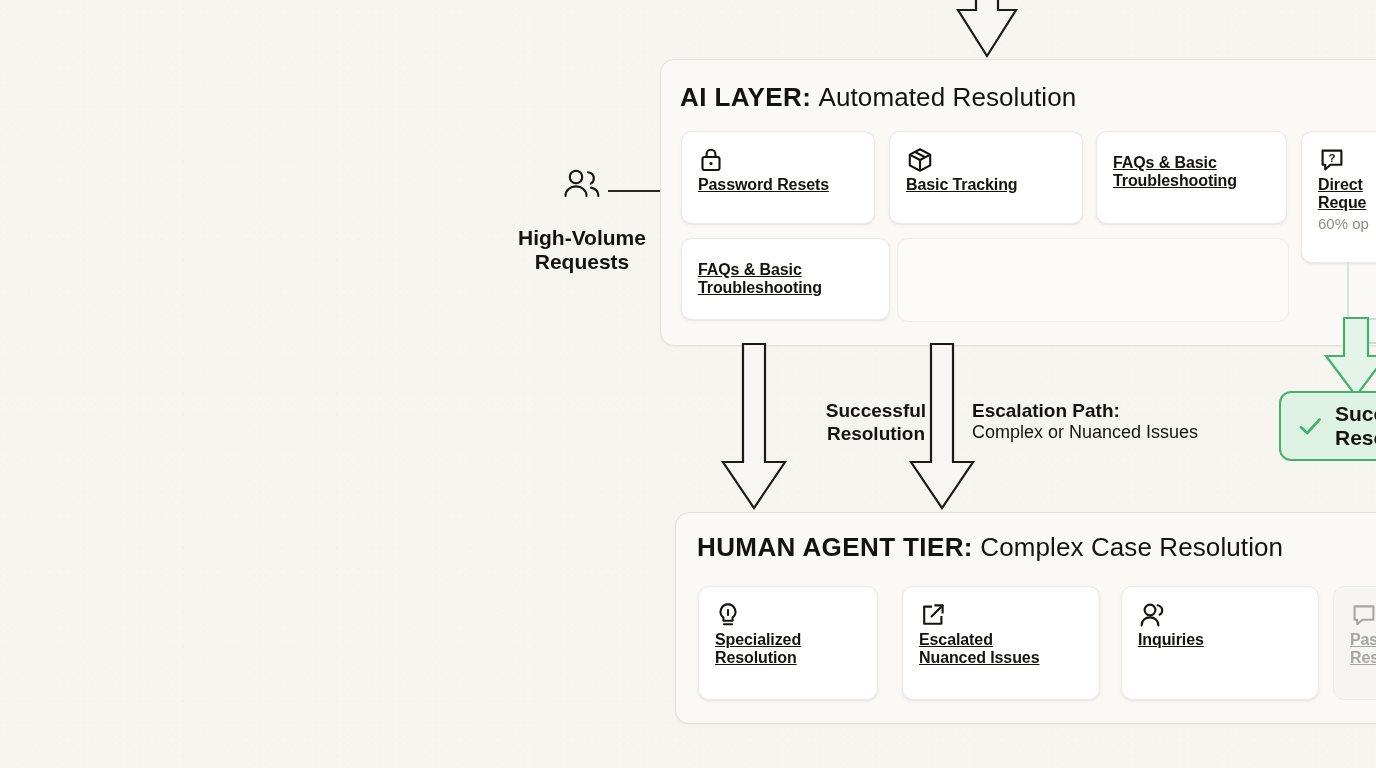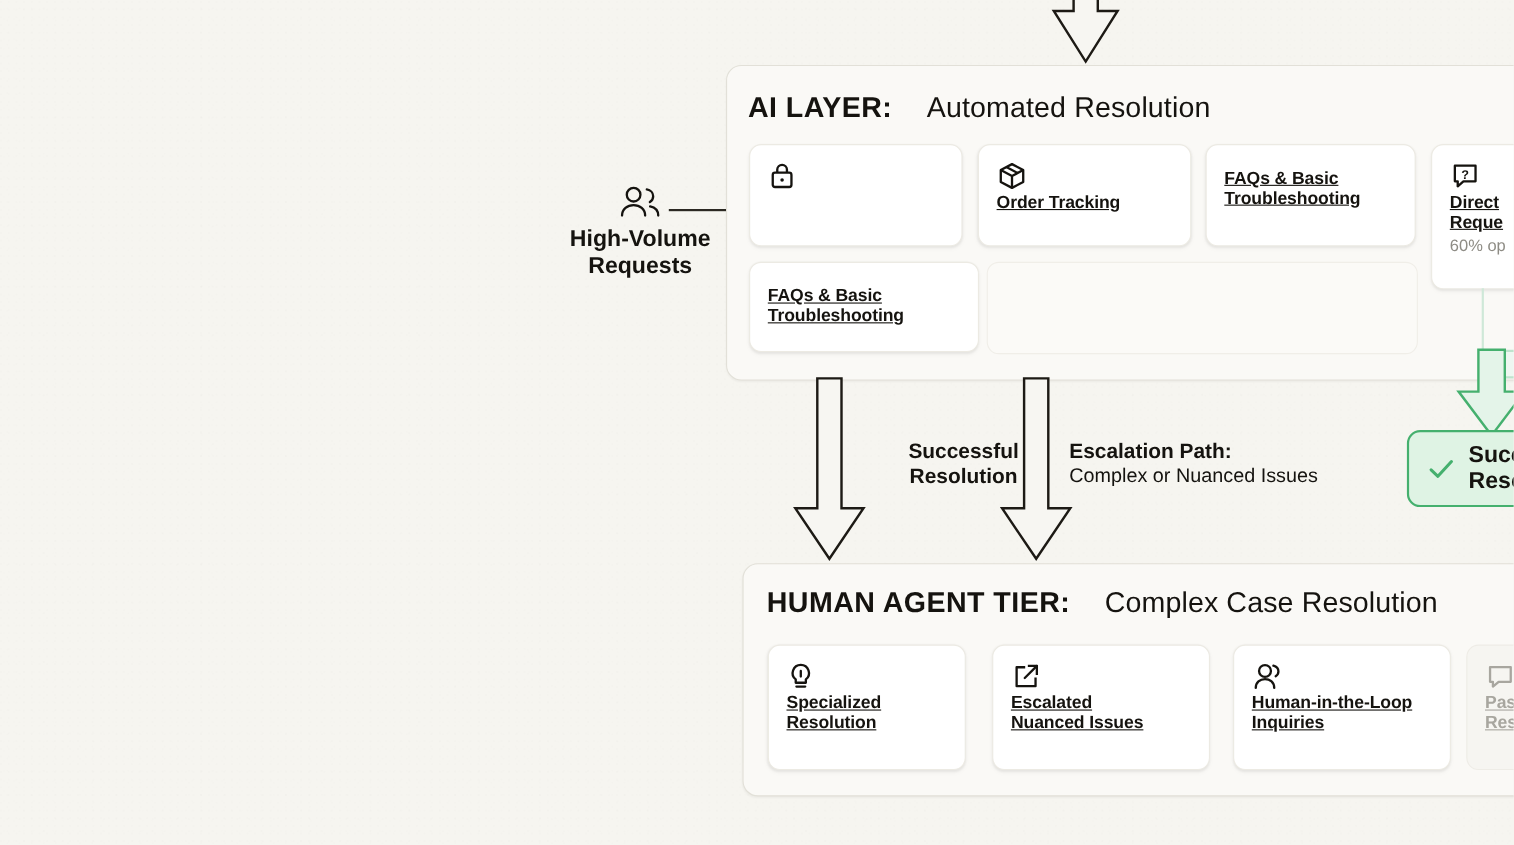--- a/index.html
+++ b/index.html
@@ -25,21 +25,21 @@
     border-radius:14px;
     box-shadow:0 1px 2px rgba(0,0,0,.045);
   }
   .panel-title{
     position:absolute;
     white-space:nowrap;
     font-size:26px;
     letter-spacing:.1px;
   }
   .t-kicker{font-weight:700;letter-spacing:.4px;}
-  .t-rest{font-weight:700;margin-left:24px;}
+  .t-rest{font-weight:700;}
 
   .card{
     position:absolute;
     background:#ffffff;
     border:1px solid #eceae3;
     border-radius:11px;
     box-shadow:0 1px 2px rgba(0,0,0,.06), 0 2px 5px rgba(0,0,0,.03);
     box-sizing:border-box;
     padding:14px 16px 0 16px;
   }
@@ -93,21 +93,21 @@
 
 <div class="source" style="left:492px;top:168px;width:180px;">
   <span class="ico" style="display:block;">
     <svg width="44" height="32" viewBox="0 0 44 32" style="margin:0 auto;">
       <circle cx="16" cy="9" r="6.2" fill="none" stroke="#15130f" stroke-width="2.1"></circle>
       <path d="M5.5 28c0-6 4.8-9.6 10.5-9.6S26.5 22 26.5 28" fill="none" stroke="#15130f" stroke-width="2.1" stroke-linecap="round"></path>
       <path d="M28 4.2c3.4.5 5.8 3 5.8 6.2 0 2.2-1.2 4.2-3 5.3" fill="none" stroke="#15130f" stroke-width="2.1" stroke-linecap="round"></path>
       <path d="M31 19.6c4.5.9 7.4 4 7.4 8.4" fill="none" stroke="#15130f" stroke-width="2.1" stroke-linecap="round"></path>
     </svg>
   </span>
-  <div class="slbl" style="margin-top:6px;">
+  <div class="slbl" style="margin-top:26px;">
     <div>High-Volume</div>
     <div>Requests</div>
   </div>
 </div>
 
 <div class="connector" style="left:608px;top:190px;width:54px;"></div>
 
 <div class="panel" style="left:660px;top:59px;width:760px;height:285px;"></div>
 
 <div class="panel-title" style="left:680px;top:82px;">
@@ -116,32 +116,35 @@
 </div>
 
 <div class="card" style="left:681px;top:131px;width:194px;height:93px;">
   <span class="ico">
     <svg width="26" height="28" viewBox="0 0 26 28">
       <rect x="4.5" y="11" width="17" height="13" rx="2" fill="none" stroke="#15130f" stroke-width="2.1"></rect>
       <path d="M8.6 11V8.2a4.4 4.4 0 0 1 8.8 0V11" fill="none" stroke="#15130f" stroke-width="2.1"></path>
       <circle cx="13" cy="17.6" r="1.6" fill="#15130f"></circle>
     </svg>
   </span>
+  <div class="lbl">
+    <div>Password Resets</div>
+  </div>
 </div>
 
 <div class="card" style="left:889px;top:131px;width:194px;height:93px;">
   <span class="ico">
     <svg width="28" height="28" viewBox="0 0 28 28">
       <path d="M14 3.2 24.2 8.6v10.8L14 24.8 3.8 19.4V8.6Z" fill="none" stroke="#15130f" stroke-width="2.1" stroke-linejoin="round"></path>
       <path d="M3.8 8.6 14 14l10.2-5.4M14 14v10.8" fill="none" stroke="#15130f" stroke-width="2.1" stroke-linejoin="round"></path>
       <path d="M8.9 5.9 19.1 11.3" fill="none" stroke="#15130f" stroke-width="2.1"></path>
     </svg>
   </span>
   <div class="lbl">
-    <div>Order Tracking</div>
+    <div>Basic Tracking</div>
   </div>
 </div>
 
 <div class="card noicon" style="left:1096px;top:131px;width:191px;height:93px;">
   <div class="lbl">
     <div>FAQs &amp; Basic</div>
     <div>Troubleshooting</div>
   </div>
 </div>
 
@@ -245,21 +248,20 @@
 
 <div class="card" style="left:1121px;top:586px;width:198px;height:114px;">
   <span class="ico">
     <svg width="28" height="28" viewBox="0 0 28 28">
       <circle cx="12" cy="9" r="5.4" fill="none" stroke="#15130f" stroke-width="2.1"></circle>
       <path d="M3.6 24.4c0-5 3.8-8 8.4-8s8.4 3 8.4 8" fill="none" stroke="#15130f" stroke-width="2.1" stroke-linecap="round"></path>
       <path d="M19.6 4.2c2.8.7 4.6 2.8 4.6 5.2 0 1.8-1 3.4-2.5 4.3" fill="none" stroke="#15130f" stroke-width="2.1" stroke-linecap="round"></path>
     </svg>
   </span>
   <div class="lbl">
-    <div>Human-in-the-Loop</div>
     <div>Inquiries</div>
   </div>
 </div>
 
 <div class="card dim" style="left:1333px;top:586px;width:198px;height:114px;">
   <span class="ico">
     <svg width="28" height="28" viewBox="0 0 28 28">
       <path d="M4.6 5.4h18.8v13.4h-11l-5.2 4.4v-4.4H4.6Z" fill="none" stroke="#a8a69f" stroke-width="2.1" stroke-linejoin="round"></path>
     </svg>
   </span>

